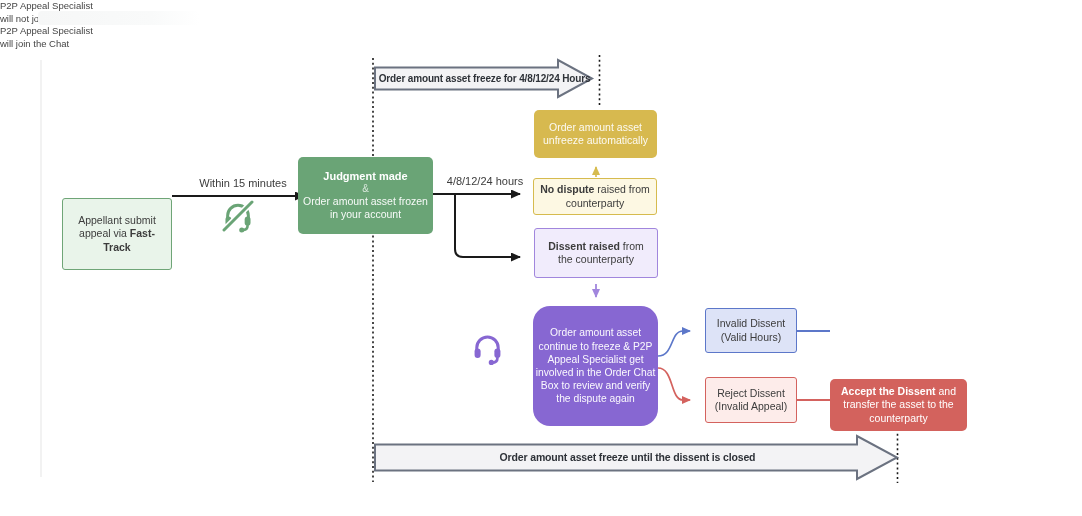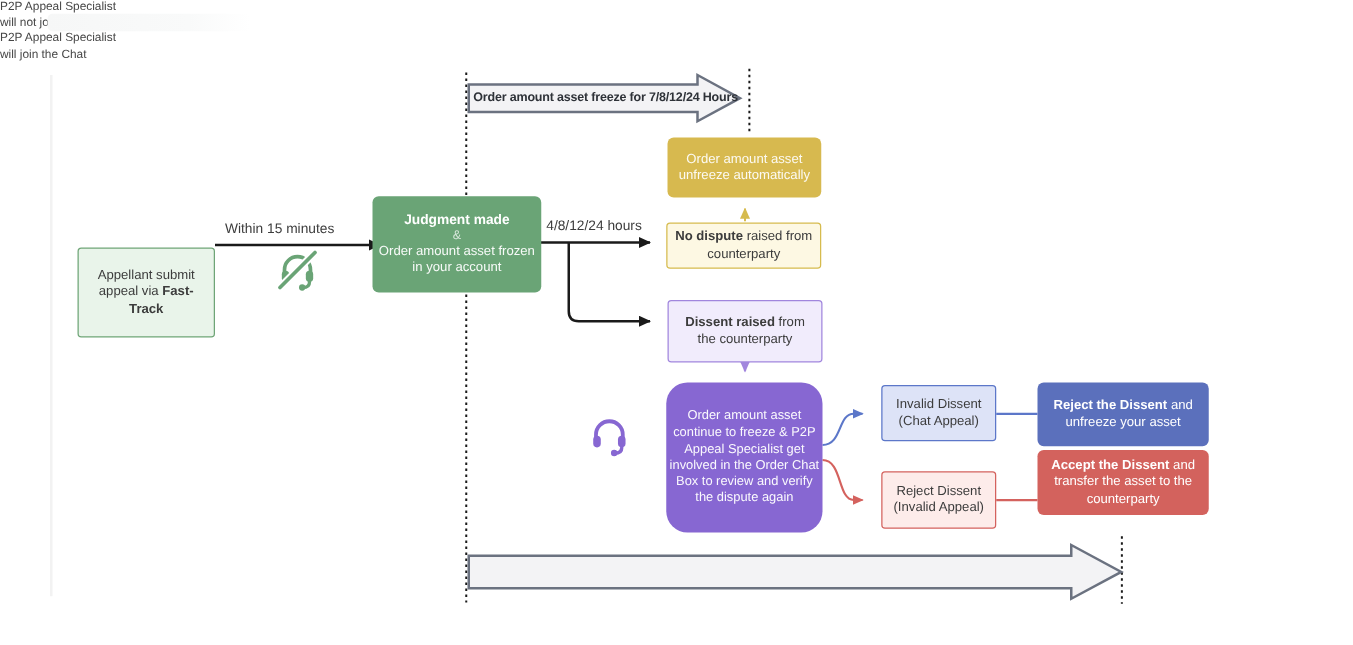--- a/index.html
+++ b/index.html
@@ -17,27 +17,27 @@
   }
   .node b{font-weight:700;}
   .solid{border:none;color:#ffffff;border-radius:5px;}
   .n-appellant{left:62px;top:158px;width:110px;height:72px;background:var(--green-light);border:1.4px solid var(--green-border);margin-top:40px;}
   .n-judgment{left:298px;top:157px;width:135px;height:77px;background:var(--green);border-radius:5px;}
   .n-judgment .amp{color:rgba(255,255,255,0.72);font-size:10px;line-height:1.15;}
   .n-judgment .ttl{font-weight:700;font-size:11px;}
   .n-judgment .bdy{color:rgba(255,255,255,0.95);text-align:center;}
   .n-unfreeze{left:534px;top:110px;width:123px;height:48px;background:var(--gold);color:rgba(255,255,255,0.93);border-radius:5px;}
   .n-nodissent{left:533px;top:178px;width:124px;height:37px;background:var(--gold-light);border:1.4px solid var(--gold-border);}
-  .n-dissent{left:534px;top:240px;width:124px;height:50px;background:var(--purple-light);border:1.4px solid var(--purple-border);}
+  .n-dissent{left:534px;top:228px;width:124px;height:50px;background:var(--purple-light);border:1.4px solid var(--purple-border);}
   .n-continue{left:533px;top:306px;width:125px;height:120px;background:var(--purple);color:rgba(255,255,255,0.96);border-radius:17px;font-size:10.3px;padding:4px 2px;}
   .n-invalid{left:705px;top:308px;width:92px;height:45px;background:var(--blue-light);border:1.4px solid var(--blue-border);}
   .n-valid{left:705px;top:377px;width:92px;height:46px;background:var(--red-light);border:1.4px solid var(--red-border);}
   .n-reject{left:830px;top:306px;width:137px;height:51px;background:var(--blue);}
-  .n-accept{left:830px;top:360px;width:137px;height:52px;background:var(--red);align-items:center;}
-  .lbl{font-size:11px;color:var(--text-dark);}
+  .n-accept{left:830px;top:379px;width:137px;height:52px;background:var(--red);align-items:center;}
+  .lbl{font-size:11px;color:var(--text-dark);text-align:center;}
   .l-within{left:180px;top:177px;width:126px;}
   .l-hours{left:437px;top:175px;width:96px;}
   .caption{font-size:9.5px;line-height:1.32;color:#454545;}
   .c-notjoin{left:176px;top:237px;width:124px;}
   .c-join{left:427px;top:370px;width:120px;}
   .icon{position:absolute;z-index:2;}
   .i-muted{left:222px;top:199px;width:32px;height:34px;}
   .i-join{left:471px;top:330px;width:33px;height:36px;}
   .banner-label{
     display:flex;align-items:center;justify-content:center;text-align:center;
@@ -91,21 +91,22 @@
     <path d="M455,194 V249 Q455,257 463,257 H520" style="stroke:var(--line-black)" stroke-width="2" fill="none" marker-end="url(#mkBlack)"></path>
 
     <path d="M596,177 V167" style="stroke:var(--gold-border)" stroke-width="1.6" fill="none" marker-end="url(#mkGold)"></path>
     <path d="M596,284 V297" style="stroke:var(--purple-border)" stroke-width="1.8" fill="none" marker-end="url(#mkPurple)"></path>
     <path d="M658,356 C674,356 670,331 683,331 L690,331" style="stroke:var(--blue-border)" stroke-width="1.7" fill="none" marker-end="url(#mkBlue)"></path>
     <path d="M658,368 C674,368 670,400 683,400 L690,400" style="stroke:var(--red-border)" stroke-width="1.7" fill="none" marker-end="url(#mkRed)"></path>
     <path d="M797,331 H830" style="stroke:var(--blue-border)" stroke-width="1.8" fill="none"></path>
     <path d="M797,400 H830" style="stroke:var(--red-border)" stroke-width="1.8" fill="none"></path>
   </svg>
 
-  <div class="banner-label b-top">Order amount asset freeze for 7/8/12/24 Hours</div>
+  <div class="banner-label b-top">Order amount asset freeze for 4/8/12/24 Hours</div>
+  <div class="banner-label b-bottom">Order amount asset freeze until the dissent is closed</div>
 
   <div class="node n-appellant">
     <div><span>Appellant submit appeal via </span><b>Fast-Track</b></div>
   </div>
 
   <div class="node n-judgment solid">
     <div class="ttl">Judgment made</div>
     <div class="amp">&amp;</div>
     <div class="bdy">Order amount asset frozen in your account</div>
   </div>
@@ -121,31 +122,28 @@
   <div class="node n-dissent">
     <div><b>Dissent raised</b><span> from the counterparty</span></div>
   </div>
 
   <div class="node n-continue solid">
     <div>Order amount asset continue to freeze &amp; P2P Appeal Specialist get involved in the Order Chat Box to review and verify the dispute again</div>
   </div>
 
   <div class="node n-invalid">
     <div>Invalid Dissent</div>
-    <div>(Chat Appeal)</div>
+    <div>(Valid Hours)</div>
   </div>
 
   <div class="node n-valid">
     <div>Reject Dissent</div>
     <div>(Invalid Appeal)</div>
   </div>
 
-  <div class="node n-reject solid">
-    <div><b>Reject the Dissent</b><span> and unfreeze your asset</span></div>
-  </div>
 
   <div class="node n-accept solid">
     <div><b>Accept the Dissent</b><span> and transfer the asset to the counterparty</span></div>
   </div>
 
   <div class="lbl l-within">Within 15 minutes</div>
   <div class="lbl l-hours">4/8/12/24 hours</div>
 
   <div class="caption c-notjoin">
     <div>P2P Appeal Specialist</div>

